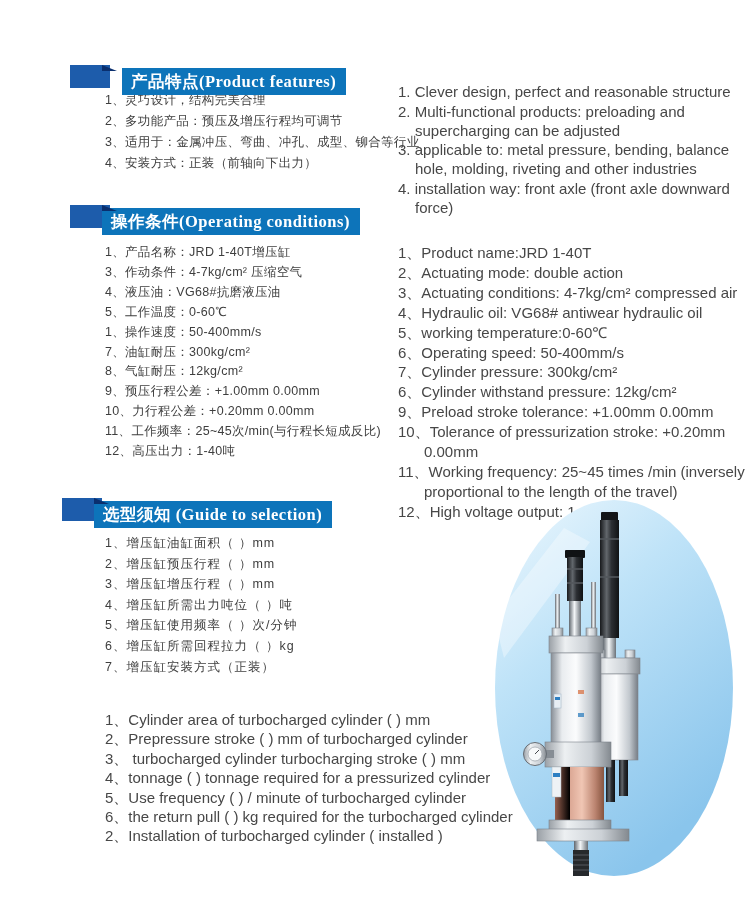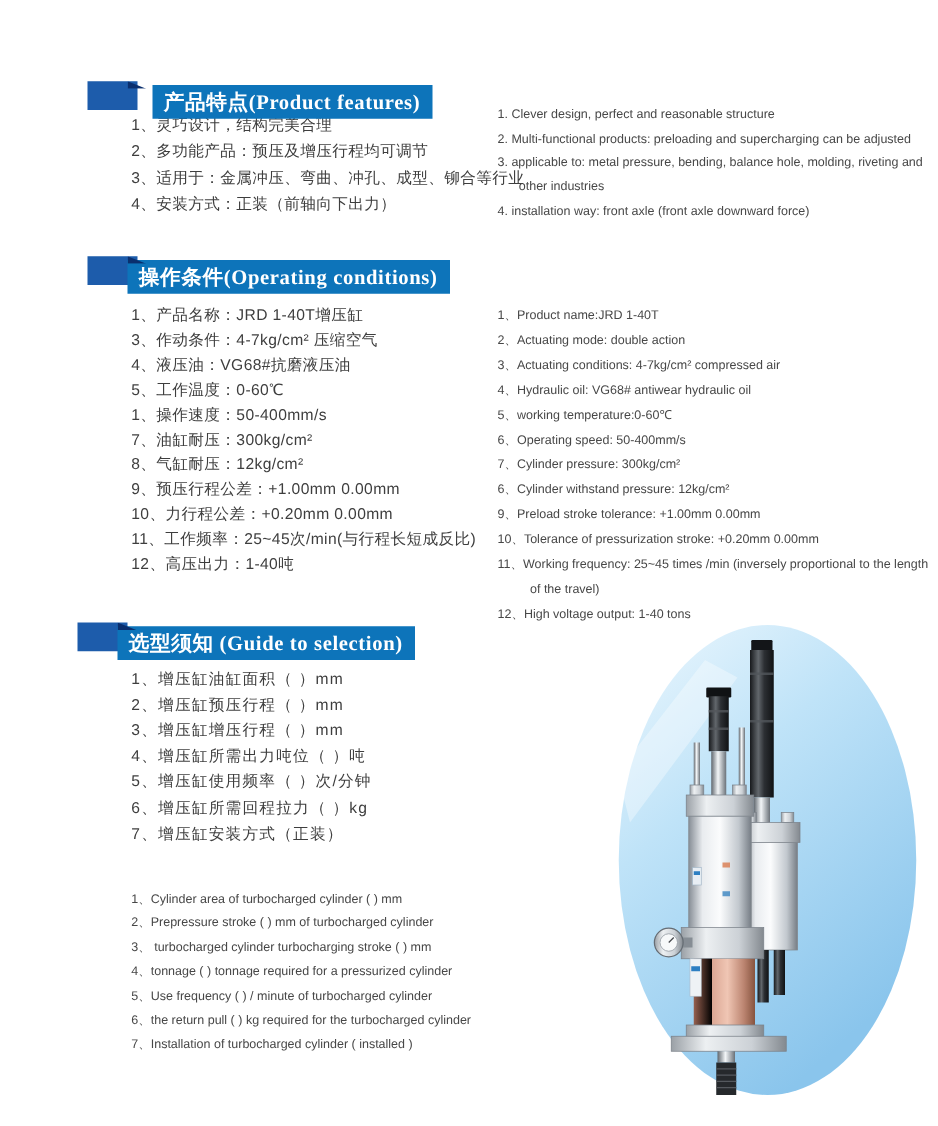--- a/index.html
+++ b/index.html
@@ -13,21 +13,21 @@
                clip-path:polygon(0 0,100% 100%,0 100%);z-index:3;}
   .banner-label{position:relative;display:inline-block;background:#0d74ba;color:#ffffff;
                 font-family:"Liberation Serif","DejaVu Serif",serif;font-weight:bold;
                 font-size:16.5px;line-height:27px;padding:0 10px 0 9px;letter-spacing:0.5px;
                 white-space:nowrap;z-index:2;}
 
   
   .list{position:absolute;color:#3e3e3e;}
   .list .list-item{white-space:pre;}
   .zh{font-size:12.5px;letter-spacing:0.3px;}
-  .en{font-size:10px;color:#474747;}
+  .en{font-size:15px;color:#474747;}
   .features-zh{left:105px;top:90px;line-height:21px;}
   .features-en{left:398px;top:82px;width:348px;line-height:19px;}
   .features-en .list-item{white-space:normal;padding-left:17px;text-indent:-17px;margin-bottom:0.5px;}
   .operating-zh{left:105px;top:243px;line-height:19.9px;}
   .operating-en{left:398px;top:243px;width:352px;line-height:19.9px;}
   .operating-en .list-item{white-space:normal;padding-left:26px;text-indent:-26px;}
   .selection-zh{left:105px;top:533px;line-height:20.6px;letter-spacing:1px;}
   .selection-en{left:105px;top:686px;line-height:19.4px;margin-top:24px;}
 
   
@@ -103,21 +103,21 @@
       <div class="list-item">6、增压缸所需回程拉力（ ）kg</div>
       <div class="list-item">7、增压缸安装方式（正装）</div>
     </div>
   <div class="list en selection-en">
       <div class="list-item">1、Cylinder area of turbocharged cylinder ( ) mm</div>
       <div class="list-item">2、Prepressure stroke ( ) mm of turbocharged cylinder</div>
       <div class="list-item">3、 turbocharged cylinder turbocharging stroke ( ) mm</div>
       <div class="list-item">4、tonnage ( ) tonnage required for a pressurized cylinder</div>
       <div class="list-item">5、Use frequency ( ) / minute of turbocharged cylinder</div>
       <div class="list-item">6、the return pull ( ) kg required for the turbocharged cylinder</div>
-      <div class="list-item">7、Installation of turbocharged cylinder ( installed )</div>
+      <div class="list-item">2、Installation of turbocharged cylinder ( installed )</div>
     </div>
 
   <div id="photo">
     <svg width="244" height="386" viewBox="0 0 244 386" xmlns="http://www.w3.org/2000/svg">
       <defs>
         <linearGradient id="gEll" x1="0" y1="0" x2="0.55" y2="1">
           <stop offset="0" stop-color="#eef8fe"></stop>
           <stop offset="0.4" stop-color="#bfe3f8"></stop>
           <stop offset="1" stop-color="#8ac5ec"></stop>
         </linearGradient>

